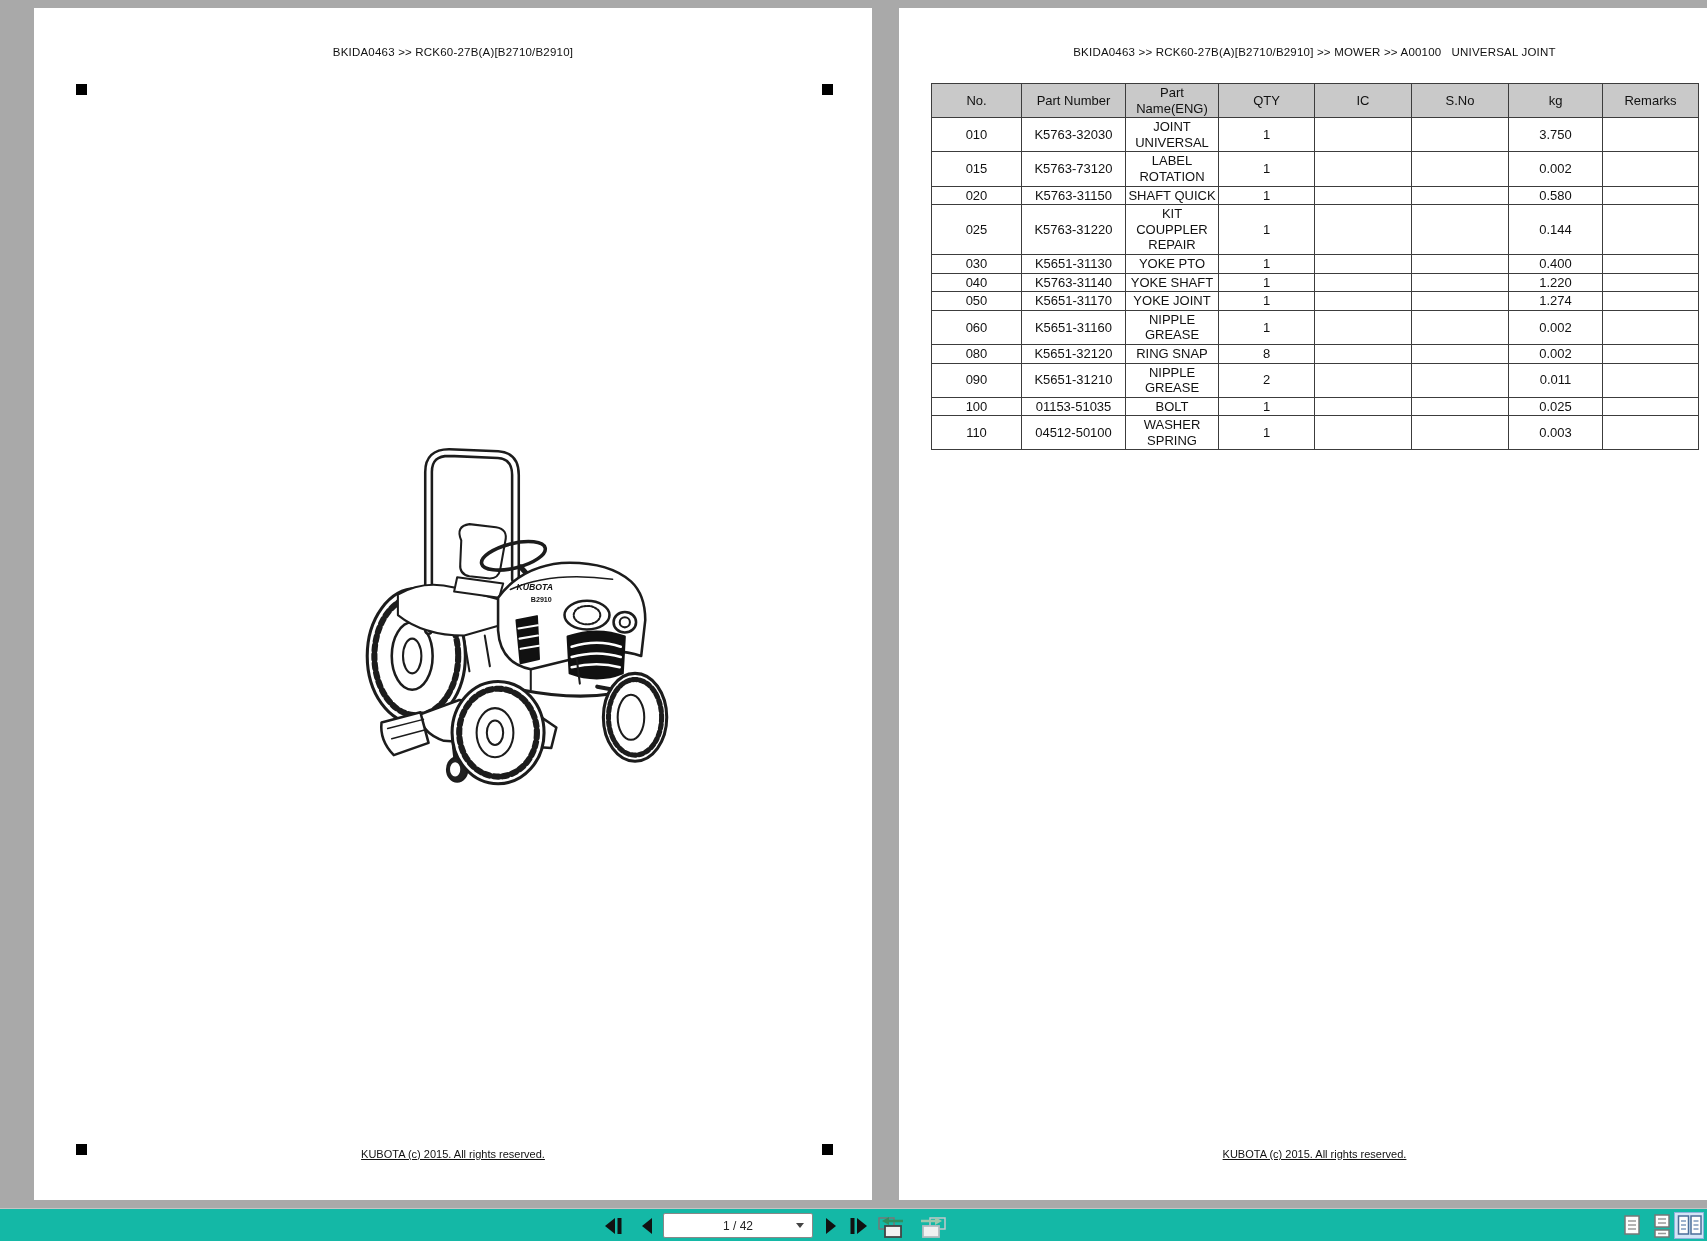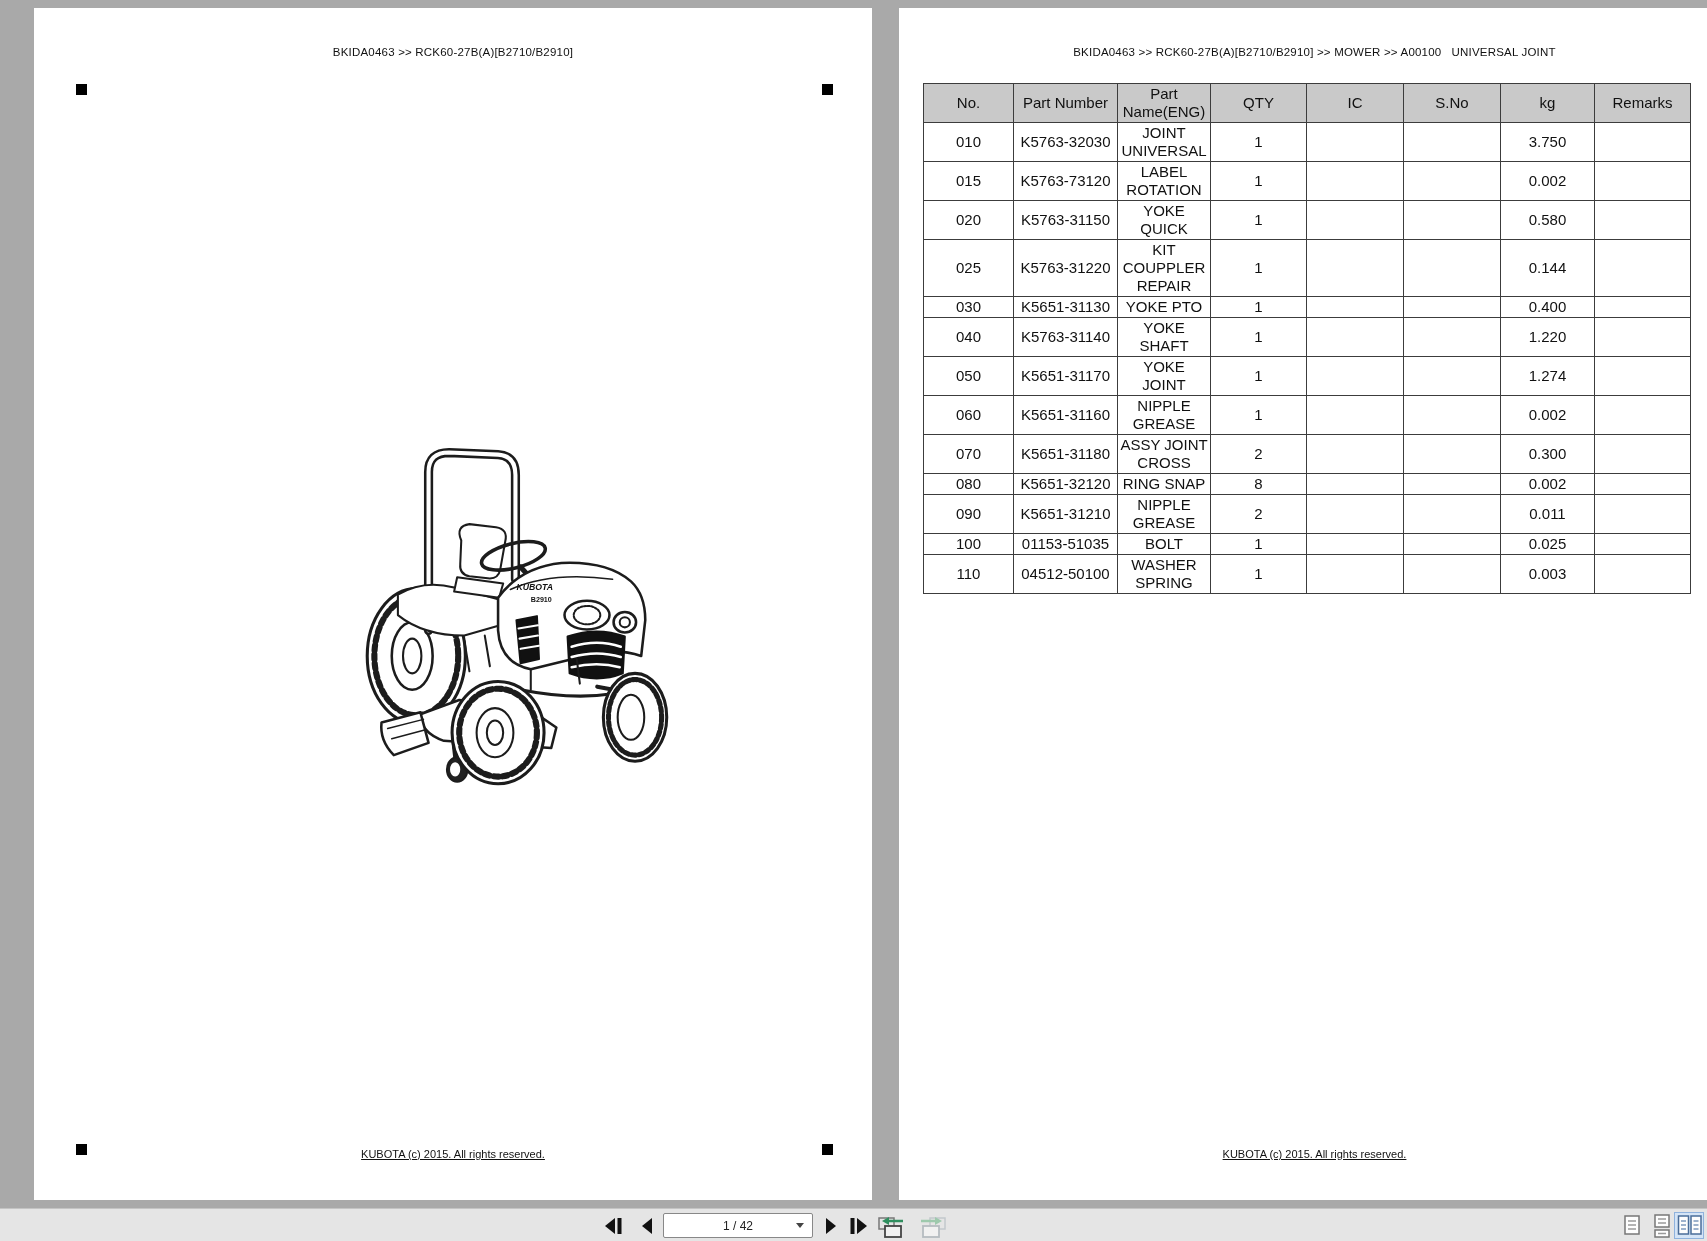--- a/index.html
+++ b/index.html
@@ -21,33 +21,33 @@
   }
   .regmark { position:absolute; width:11px; height:11px; background:#000; }
   .rm-tl { left:42px;  top:76px; }
   .rm-tr { left:788px; top:76px; }
   .rm-bl { left:42px;  top:1136px; }
   .rm-br { left:788px; top:1136px; }
 
   .tractor-wrap { position:absolute; left:318px; top:418px; width:378px; height:368px; }
 
   table.parts {
-    position:absolute; left:24px; top:75px; width:767px;
+    position:absolute; left:32px; top:75px; width:767px;
     border-collapse:collapse; table-layout:fixed;
-    font-size:15px; color:#111;
+    font-size:13px; color:#111;
   }
   table.parts th, table.parts td {
     border:1px solid #3c3c3c; text-align:center; vertical-align:middle;
     padding:1px 2px; height:15px; line-height:1.2; overflow:hidden;
   }
   table.parts thead th { background:#c9c9c9; font-weight:normal; height:13px; }
 
   .toolbar {
     position:absolute; left:0; top:1208px; width:1707px; height:33px;
-    background:#e5e5e5; border-top:1px solid #c4c4c4;
+    background:#14b8a6; border-top:1px solid #c4c4c4;
   }
   .tbtn { position:absolute; top:5px; width:24px; height:24px; cursor:pointer; }
   .pagebox {
     position:absolute; left:663px; top:4px; width:148px; height:23px;
     background:#fff; border:1px solid #888; border-radius:2px;
     font-size:12px; color:#222; display:flex; align-items:center; justify-content:center;
   }
   .caret {
     position:absolute; right:8px; top:9px; width:0; height:0;
     border-left:4px solid transparent; border-right:4px solid transparent;
@@ -178,21 +178,21 @@
           <td>LABEL ROTATION</td>
           <td>1</td>
           <td></td>
           <td></td>
           <td>0.002</td>
           <td></td>
         </tr>
         <tr>
           <td>020</td>
           <td>K5763-31150</td>
-          <td>YOKE QUICK</td>
+          <td>SHAFT QUICK</td>
           <td>1</td>
           <td></td>
           <td></td>
           <td>0.580</td>
           <td></td>
         </tr>
         <tr>
           <td>025</td>
           <td>K5763-31220</td>
           <td>KIT COUPPLER REPAIR</td>
@@ -233,30 +233,20 @@
           <td></td>
         </tr>
         <tr>
           <td>060</td>
           <td>K5651-31160</td>
           <td>NIPPLE GREASE</td>
           <td>1</td>
           <td></td>
           <td></td>
           <td>0.002</td>
-          <td></td>
-        </tr>
-        <tr>
-          <td>070</td>
-          <td>K5651-31180</td>
-          <td>ASSY JOINT CROSS</td>
-          <td>2</td>
-          <td></td>
-          <td></td>
-          <td>0.300</td>
           <td></td>
         </tr>
         <tr>
           <td>080</td>
           <td>K5651-32120</td>
           <td>RING SNAP</td>
           <td>8</td>
           <td></td>
           <td></td>
           <td>0.002</td>

